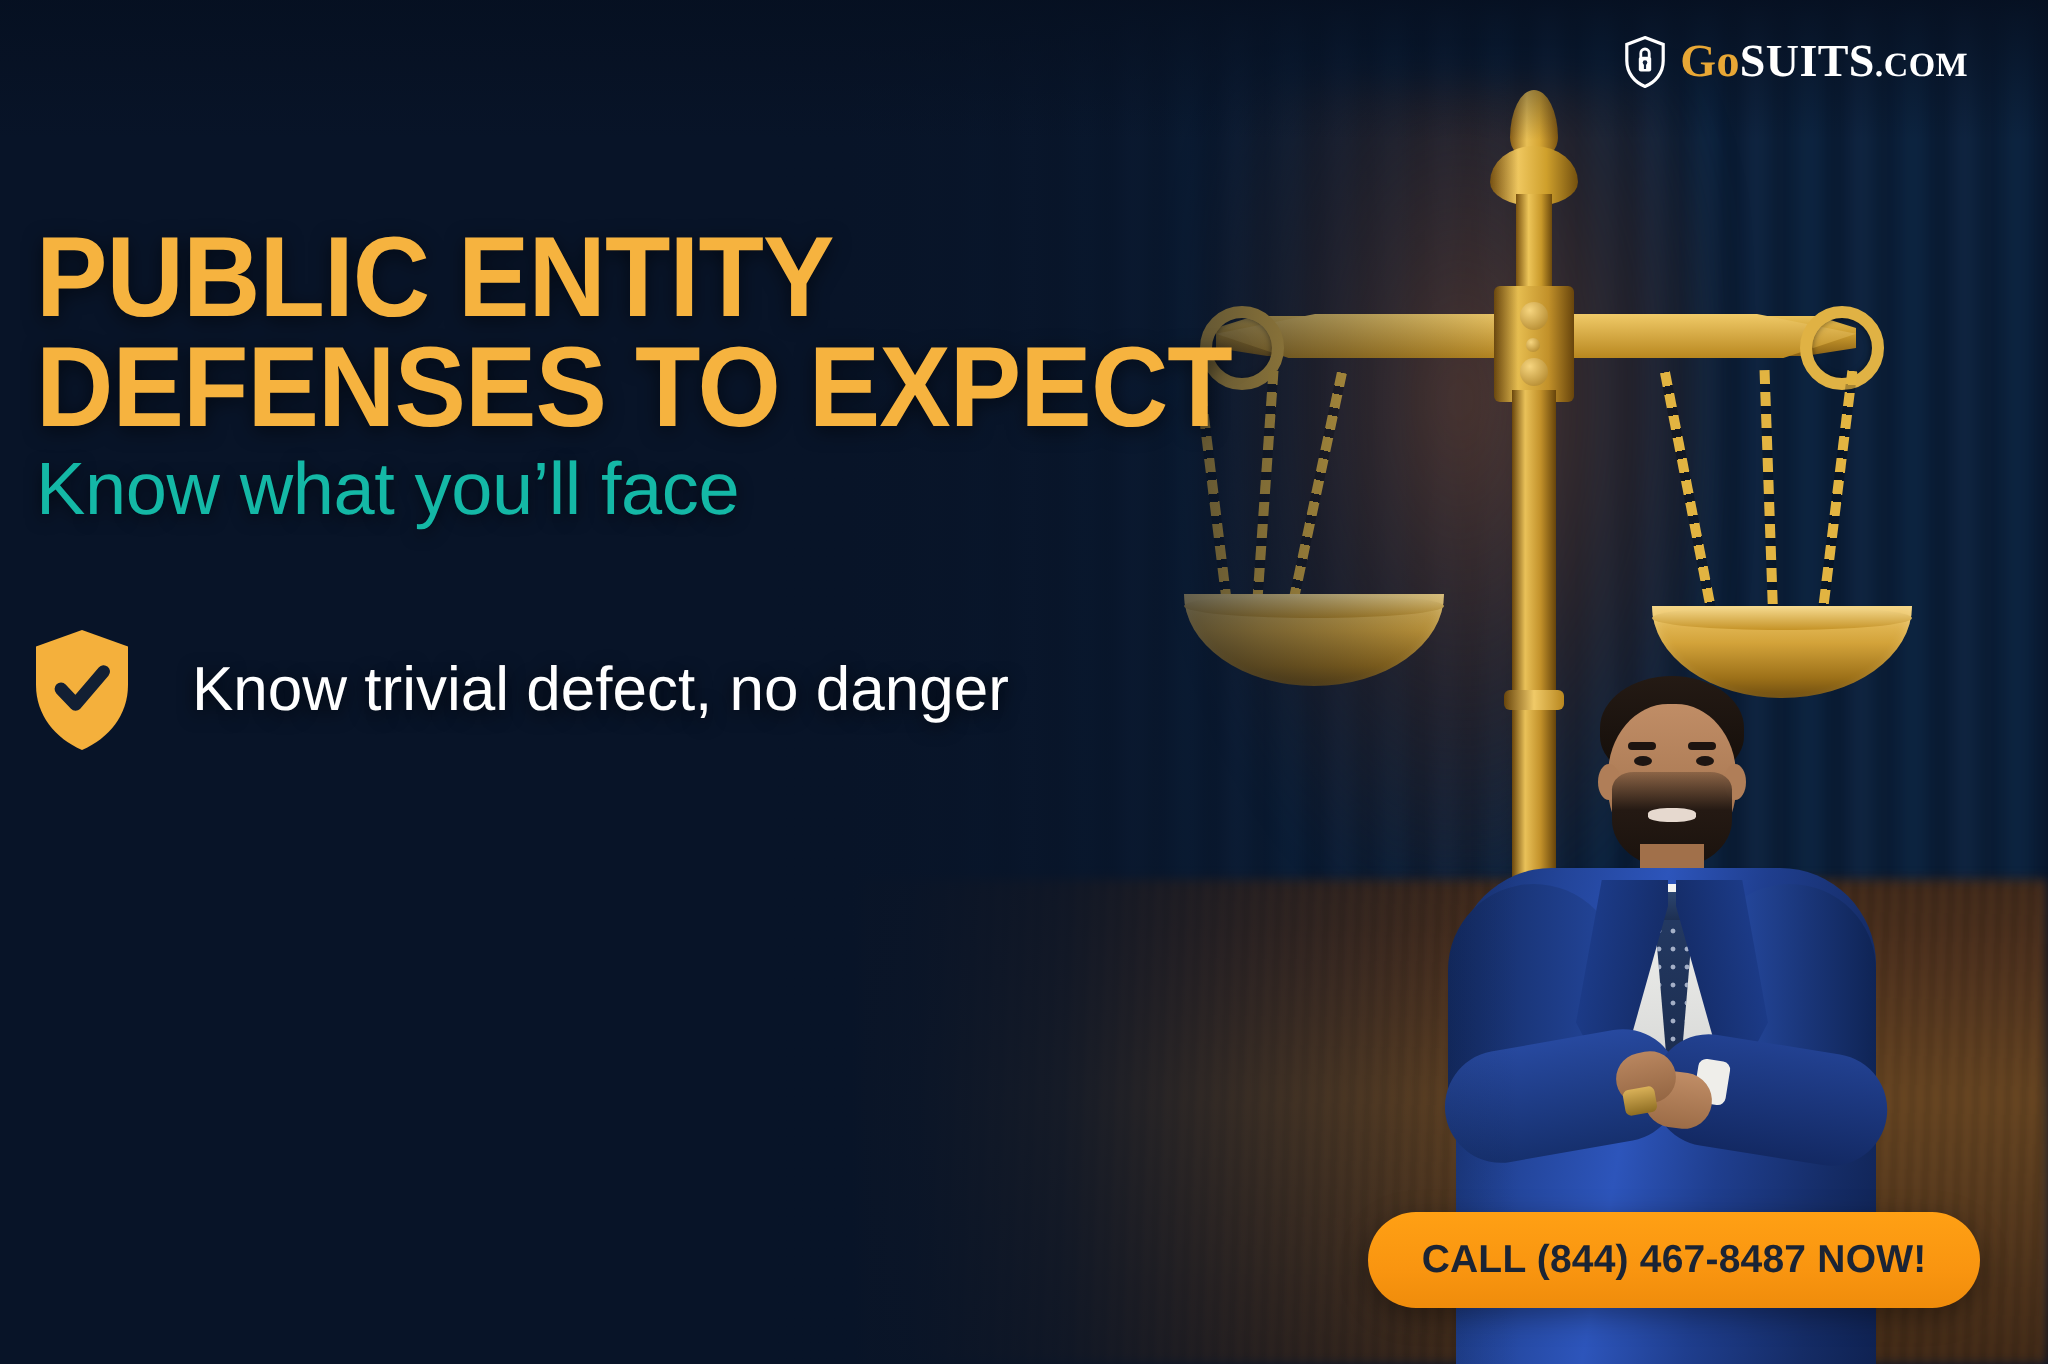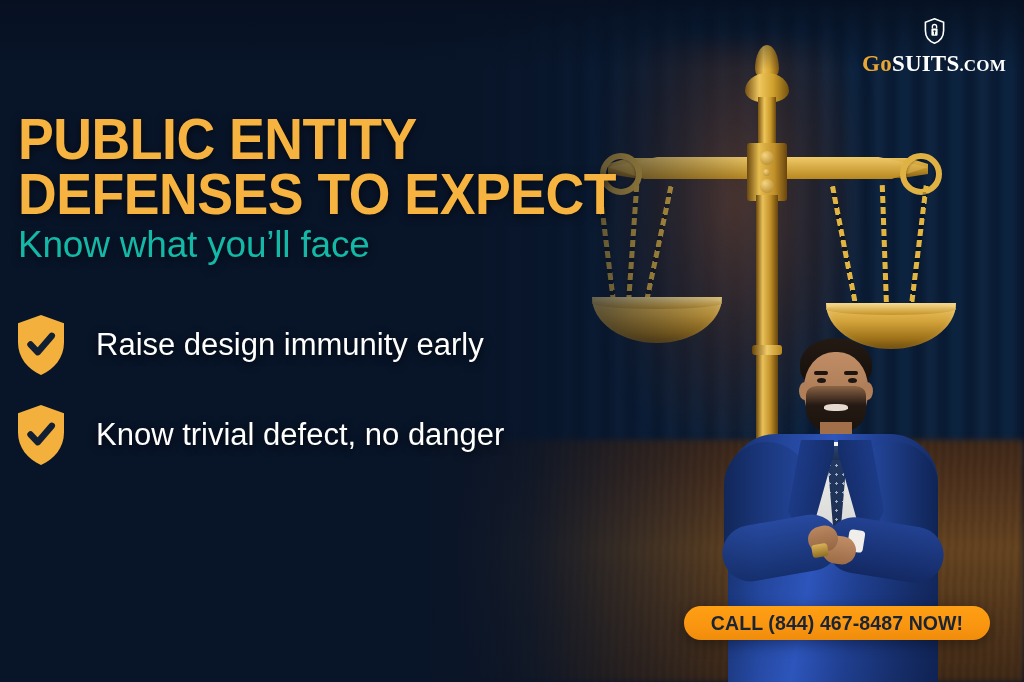--- a/index.html
+++ b/index.html
@@ -157,21 +157,21 @@
     background:linear-gradient(90deg,
       #081428 0%, #081428 48%, rgba(8,20,40,.97) 60%,
       rgba(8,20,40,.85) 70%, rgba(8,20,40,.45) 83%, rgba(8,20,40,0) 100%);
   }
   .top-fade{position:absolute;left:0;top:0;width:1024px;height:70px;
     background:linear-gradient(180deg,rgba(6,16,33,.92),rgba(6,16,33,0));}
 
   
   .content{position:absolute;inset:0;}
 
-  .logo{position:absolute;right:18px;top:18px;display:flex;align-items:center;gap:7px;flex-direction:column;}
+  .logo{position:absolute;right:40px;top:18px;display:flex;align-items:center;gap:7px;}
   .logo-shield{width:21px;height:26px;position:relative;flex:0 0 auto;}
   .logo-text{font-size:23px;letter-spacing:.2px;white-space:nowrap;font-family:"Liberation Serif",serif;}
   .logo-go{color:#e8a735;font-weight:bold;}
   .logo-suits{color:#ffffff;font-weight:bold;}
   .logo-com{color:#ffffff;font-weight:bold;font-size:17px;}
 
   .headline{
     position:absolute;left:18px;top:74px;width:640px;
     color:#f6b33f;font-weight:bold;font-size:57px;line-height:.97;
     letter-spacing:-0.5px;text-transform:uppercase;
@@ -188,21 +188,21 @@
 
   .bullets{position:absolute;left:16px;top:314px;width:700px;}
   .bullet{display:flex;align-items:center;height:62px;margin-bottom:28px;}
   .b-shield{width:50px;height:62px;position:relative;flex:0 0 auto;}
   .b-text{
     margin-left:30px;color:#ffffff;font-size:31px;font-weight:400;
     white-space:nowrap;text-shadow:0 2px 9px rgba(0,0,0,.75);
   }
 
   .cta{
-    position:absolute;left:684px;top:606px;width:306px;height:34px;
+    position:absolute;left:684px;top:606px;width:306px;height:48px;
     background:linear-gradient(180deg,#ffa014 0%,#f99510 60%,#ef8c0b 100%);
     border-radius:26px;display:flex;align-items:center;justify-content:center;
     box-shadow:0 4px 14px rgba(0,0,0,.35);
   }
   .cta-text{color:#1b2434;font-weight:bold;font-size:19.5px;letter-spacing:.1px;white-space:nowrap;}
 
   svg{display:block;}
 </style>
 </head>
 <body>
@@ -298,29 +298,20 @@
 
     <h1 class="headline">
       <span class="l1">PUBLIC ENTITY</span>
       <span class="l2">DEFENSES TO EXPECT</span>
     </h1>
 
     <div class="subhead">Know what you’ll face</div>
 
     <div class="bullets">
 
-      <div class="bullet">
-        <span class="b-shield">
-          <svg viewBox="0 0 50 62" width="50" height="62">
-            <path d="M25 1 L48 9.2 V28.5 C48 43.5 38.4 55.2 25 61 C11.6 55.2 2 43.5 2 28.5 V9.2 Z" fill="#f4b03c"></path>
-            <path d="M14.5 30.5 L21.8 38.2 L35.8 21.8" fill="none" stroke="#121f33" stroke-width="6.4" stroke-linecap="round" stroke-linejoin="round"></path>
-          </svg>
-        </span>
-        <span class="b-text">Raise design immunity early</span>
-      </div>
 
       <div class="bullet">
         <span class="b-shield">
           <svg viewBox="0 0 50 62" width="50" height="62">
             <path d="M25 1 L48 9.2 V28.5 C48 43.5 38.4 55.2 25 61 C11.6 55.2 2 43.5 2 28.5 V9.2 Z" fill="#f4b03c"></path>
             <path d="M14.5 30.5 L21.8 38.2 L35.8 21.8" fill="none" stroke="#121f33" stroke-width="6.4" stroke-linecap="round" stroke-linejoin="round"></path>
           </svg>
         </span>
         <span class="b-text">Know trivial defect, no danger</span>
       </div>

